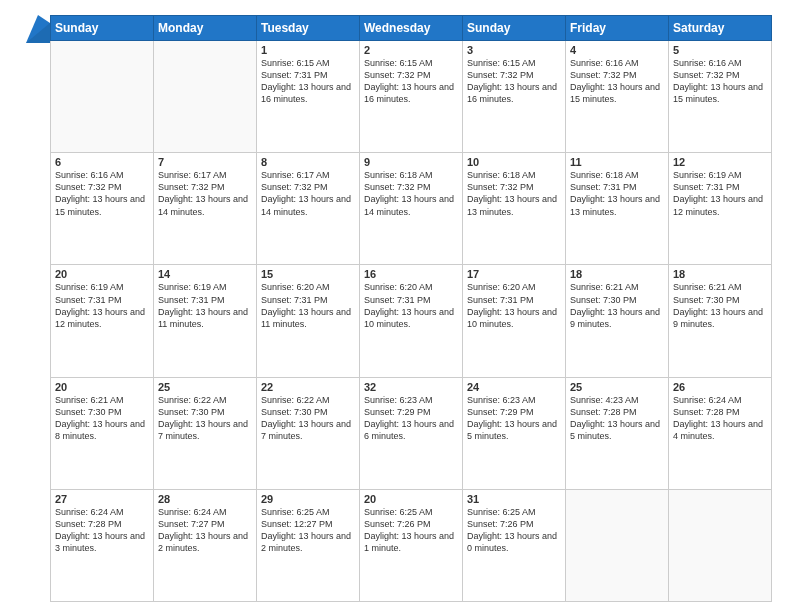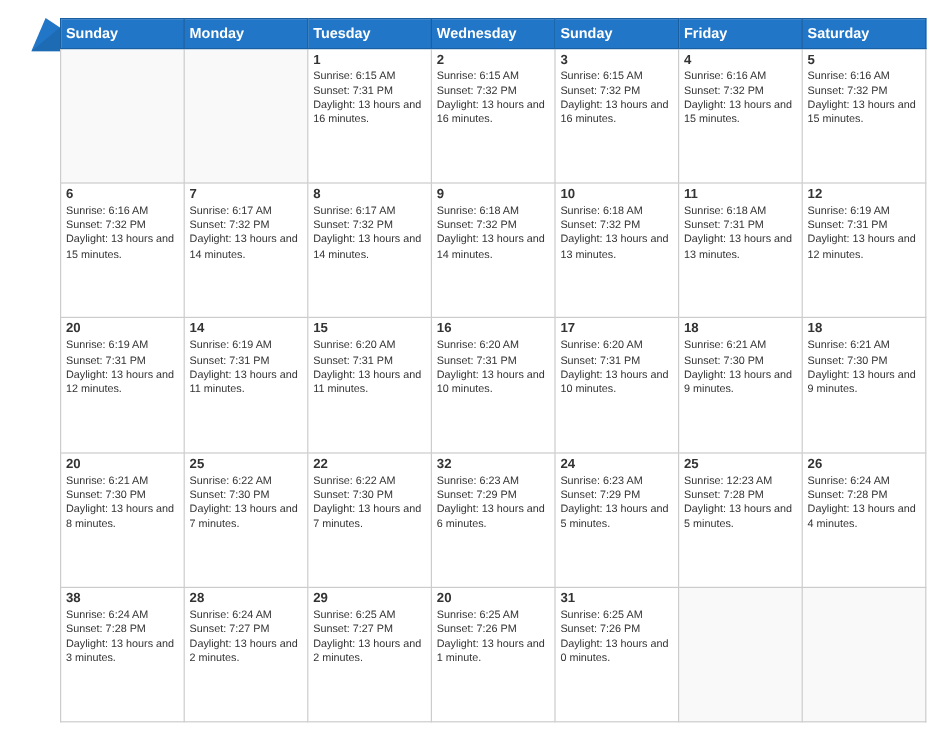--- a/index.html
+++ b/index.html
@@ -301,52 +301,52 @@
           </td>
           <td>
             <span class="day-num">24</span>
             <div class="day-info">Sunrise: 6:23 AM
 Sunset: 7:29 PM
 Daylight: 13 hours
 and 5 minutes.</div>
           </td>
           <td>
             <span class="day-num">25</span>
-            <div class="day-info">Sunrise: 12:23 AM
+            <div class="day-info">Sunrise: 4:23 AM
 Sunset: 7:28 PM
 Daylight: 13 hours
 and 5 minutes.</div>
           </td>
           <td>
             <span class="day-num">26</span>
             <div class="day-info">Sunrise: 6:24 AM
 Sunset: 7:28 PM
 Daylight: 13 hours
 and 4 minutes.</div>
           </td>
         </tr>
         <tr>
           <td>
-            <span class="day-num">38</span>
+            <span class="day-num">27</span>
             <div class="day-info">Sunrise: 6:24 AM
 Sunset: 7:28 PM
 Daylight: 13 hours
 and 3 minutes.</div>
           </td>
           <td>
             <span class="day-num">28</span>
             <div class="day-info">Sunrise: 6:24 AM
 Sunset: 7:27 PM
 Daylight: 13 hours
 and 2 minutes.</div>
           </td>
           <td>
             <span class="day-num">29</span>
             <div class="day-info">Sunrise: 6:25 AM
-Sunset: 7:27 PM
+Sunset: 12:27 PM
 Daylight: 13 hours
 and 2 minutes.</div>
           </td>
           <td>
             <span class="day-num">20</span>
             <div class="day-info">Sunrise: 6:25 AM
 Sunset: 7:26 PM
 Daylight: 13 hours
 and 1 minute.</div>
           </td>

